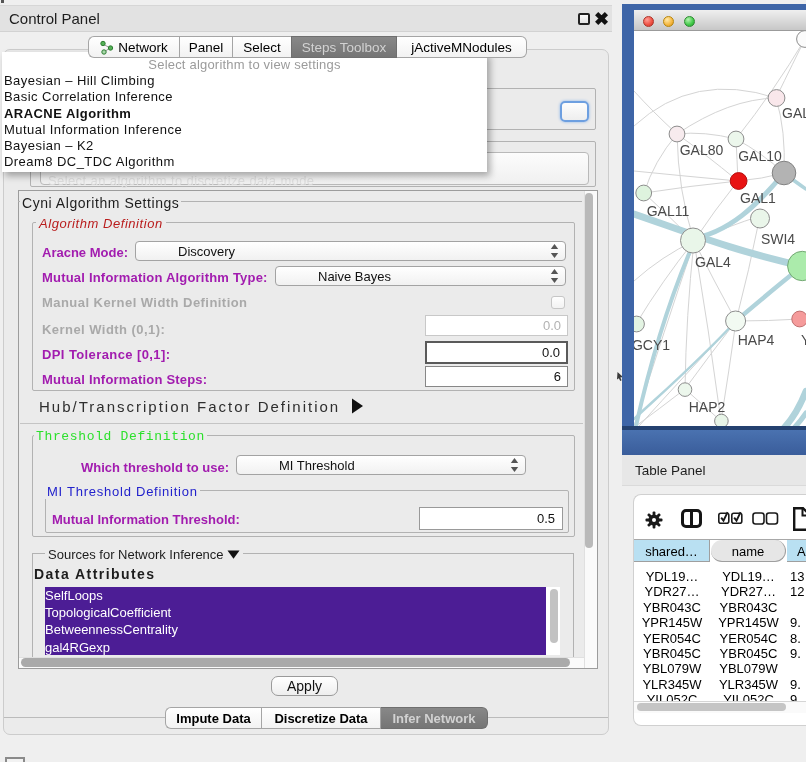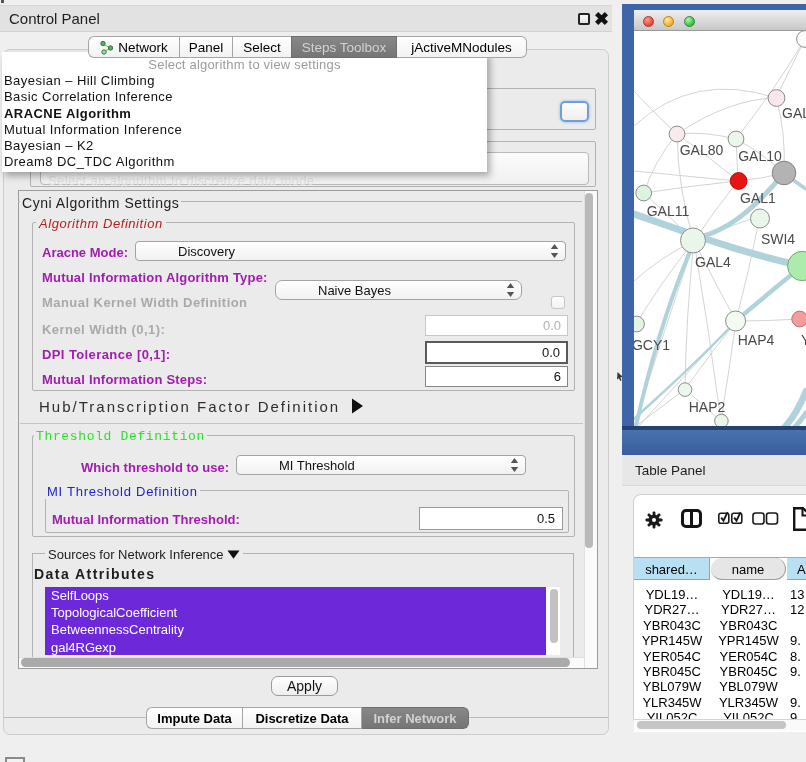--- a/index.html
+++ b/index.html
@@ -68,21 +68,21 @@
 </div>
 <div class="abs blbl" style="left:42px;top:245px;">Aracne Mode:</div>
 <div class="combo" style="left:135px;top:241px;width:431px;height:20px;">
   <span class="ctext">Discovery</span>
   <svg class="stepper" viewBox="0 0 9 14">
       <path d="M4.5 0 L8.2 5 H0.8 Z" fill="#555"></path>
       <path d="M4.5 14 L8.2 9 H0.8 Z" fill="#555"></path>
     </svg>
 </div>
 <div class="abs blbl" style="left:42px;top:270px;letter-spacing:0.2px;">Mutual Information Algorithm Type:</div>
-<div class="combo" style="left:275px;top:280px;width:247px;height:20px;border-radius:7px;">
+<div class="combo" style="left:275px;top:266px;width:291px;height:20px;">
   <span class="ctext">Naive Bayes</span>
   <svg class="stepper" viewBox="0 0 9 14">
       <path d="M4.5 0 L8.2 5 H0.8 Z" fill="#555"></path>
       <path d="M4.5 14 L8.2 9 H0.8 Z" fill="#555"></path>
     </svg>
 </div>
 <div class="abs glbl" style="left:42px;top:295px;">Manual Kernel Width Definition</div>
 <div class="abs" style="left:551px;top:296px;width:14px;height:13px;border:1px solid #c6c6c6;border-radius:3px;background:linear-gradient(#fefefe,#f2f2f2);"></div>
 <div class="abs glbl" style="left:42px;top:322px;">Kernel Width (0,1):</div>
 <div class="tfield" style="left:425px;top:315px;width:143px;height:21px;border:1px solid #c8c8c8;color:#b2b2b2;padding:2px 6px 0 0;">0.0</div>
@@ -114,28 +114,28 @@
 <div class="abs blbl" style="left:52px;top:512px;">Mutual Information Threshold:</div>
 <div class="tfield" style="left:419px;top:507px;width:144px;height:23px;border:1px solid #999;color:#111;padding:3px 7px 0 0;">0.5</div>
 
 <div class="abs" style="left:32px;top:553px;width:542px;height:104px;border:1px solid #b2b2b2;border-bottom:none;">
   <div class="grptitle" style="left:12px;color:#1d1d1d;background:#ebebeb;letter-spacing:0;">Sources for Network Inference <svg width="13" height="9" viewBox="0 0 13 9" style="vertical-align:0px;">
         <path d="M0.5 0.5 L12.5 0.5 L6.5 8.8 Z" fill="#111"></path>
       </svg></div>
 </div>
 <div class="abs" style="left:34px;top:566px;font-size:14px;font-weight:bold;letter-spacing:1.45px;color:#1d1d1d;white-space:nowrap;">Data Attributes</div>
 <div class="abs" style="left:45px;top:587px;width:515px;height:68px;background:#ffffff;"></div>
-<div class="abs" style="left:45px;top:587px;width:501px;height:68px;background:#6d28d9;color:#fff;font-size:13px;line-height:17.2px;padding-left:6px;">SelfLoops<br>TopologicalCoefficient<br>BetweennessCentrality<br>gal4RGexp</div>
+<div class="abs" style="left:45px;top:587px;width:501px;height:68px;background:#4c1d95;color:#fff;font-size:13px;line-height:17.2px;">SelfLoops<br>TopologicalCoefficient<br>BetweennessCentrality<br>gal4RGexp</div>
 <div class="abs" style="left:550px;top:589px;width:8px;height:54px;background:#c2c2c2;border-radius:4px;"></div>
 
 <div class="abs" style="left:271px;top:676px;width:67px;height:20px;border:1px solid #9a9a9a;border-radius:7px;background:linear-gradient(#ffffff,#eeeeee);text-align:center;font-size:14px;color:#111;padding-top:1px;">Apply</div>
 
 <div class="abs" style="left:4px;top:717px;width:604px;height:1px;background:#bbbbbb;"></div>
 <div class="abs" style="left:146px;top:707px;height:22px;display:flex;font-size:13px;font-weight:bold;">
-  <div style="width:96px;display:flex;align-items:center;justify-content:center;background:linear-gradient(#ffffff,#f2f2f2);border:1px solid #a5a5a5;border-right:none;border-radius:6px 0 0 6px;">Impute Data</div>
+  <div style="width:96px;display:flex;align-items:center;justify-content:center;background:linear-gradient(#ffffff,#f2f2f2);border:1px solid #a5a5a5;border-right:none;border-radius:6px 0 0 6px;margin-left:19px;">Impute Data</div>
   <div style="width:120px;display:flex;align-items:center;justify-content:center;background:linear-gradient(#ffffff,#f2f2f2);border:1px solid #a5a5a5;text-align:center;">Discretize Data</div>
   <div style="width:107px;display:flex;align-items:center;justify-content:center;background:linear-gradient(#888888,#757575);color:#d2d2d2;border:1px solid #6f6f6f;border-left:none;border-radius:0 6px 6px 0;">Infer Network</div>
 </div>
 
 <div class="abs" style="left:5px;top:757px;width:20px;height:14px;border:2px solid #8a8a8a;background:#f2f2f2;"></div>
 
 <svg class="abs" style="left:616px;top:372px;" width="8" height="10" viewBox="0 0 8 10">
     <path d="M1.5 0 L7 5 L4.3 5.4 L5.6 8.3 L4.2 9 L2.9 6.2 L1 7.5 Z" fill="#3a3a3a"></path>
   </svg>
 
@@ -267,21 +267,21 @@
   <g fill="none" stroke="#1a1a1a" stroke-width="1.6">
     <rect x="1" y="1" width="11" height="11" rx="2.5"></rect>
     <rect x="14.5" y="1" width="11" height="11" rx="2.5"></rect>
   </g>
 </svg>
 <svg class="abs" style="left:793px;top:507px;" width="14" height="24" viewBox="0 0 14 24">
   <path d="M1.2 1.2 H10 L17 8 V22.8 H1.2 Z" fill="#fff" stroke="#151515" stroke-width="2.4"></path>
   <path d="M9.5 1.2 V8.5 H17" fill="none" stroke="#151515" stroke-width="2"></path>
 </svg>
 
-<div class="abs" style="left:634px;top:539px;width:172px;height:175px;background:#fff;border-top:1px solid #a8a8a8;overflow:hidden;margin-top:18px;">
+<div class="abs" style="left:634px;top:539px;width:172px;height:175px;background:#fff;border-top:1px solid #a8a8a8;overflow:hidden;">
   <div style="position:absolute;left:0;top:0;width:76px;height:22px;background:#b9e0f2;border-right:1px solid #9f9f9f;border-bottom:1px solid #9f9f9f;text-align:center;font-size:13px;padding-top:4px;">shared…</div>
   <div style="position:absolute;left:77px;top:0;width:75px;height:22px;background:#e6e6e6;border-right:1px solid #9f9f9f;border-bottom:1px solid #9f9f9f;text-align:center;font-size:13px;padding-top:4px;border-radius:11px;">name</div>
   <div style="position:absolute;left:153px;top:0;width:19px;height:22px;background:#b9e0f2;border-bottom:1px solid #9f9f9f;font-size:13px;padding:4px 0 0 10px;">A</div>
   <div style="position:absolute;left:0;top:29px;width:76px;font-size:13px;text-align:center;line-height:15.4px;">YDL19…<br>YDR27…<br>YBR043C<br>YPR145W<br>YER054C<br>YBR045C<br>YBL079W<br>YLR345W<br>YIL052C</div>
   <div style="position:absolute;left:77px;top:29px;width:75px;font-size:13px;text-align:center;line-height:15.4px;">YDL19…<br>YDR27…<br>YBR043C<br>YPR145W<br>YER054C<br>YBR045C<br>YBL079W<br>YLR345W<br>YIL052C</div>
   <div style="position:absolute;left:156px;top:29px;width:20px;font-size:13px;text-align:left;line-height:15.4px;">13<br>12<br>&nbsp;<br>9.<br>8.<br>9.<br>&nbsp;<br>9.<br>9.</div>
   <div style="position:absolute;left:0;top:161px;width:172px;height:12px;background:#fafafa;border-top:1px solid #d5d5d5;"></div>
   <div style="position:absolute;left:3px;top:163px;width:149px;height:8px;background:#c5c5c5;border-radius:4px;"></div>
 </div>
 

